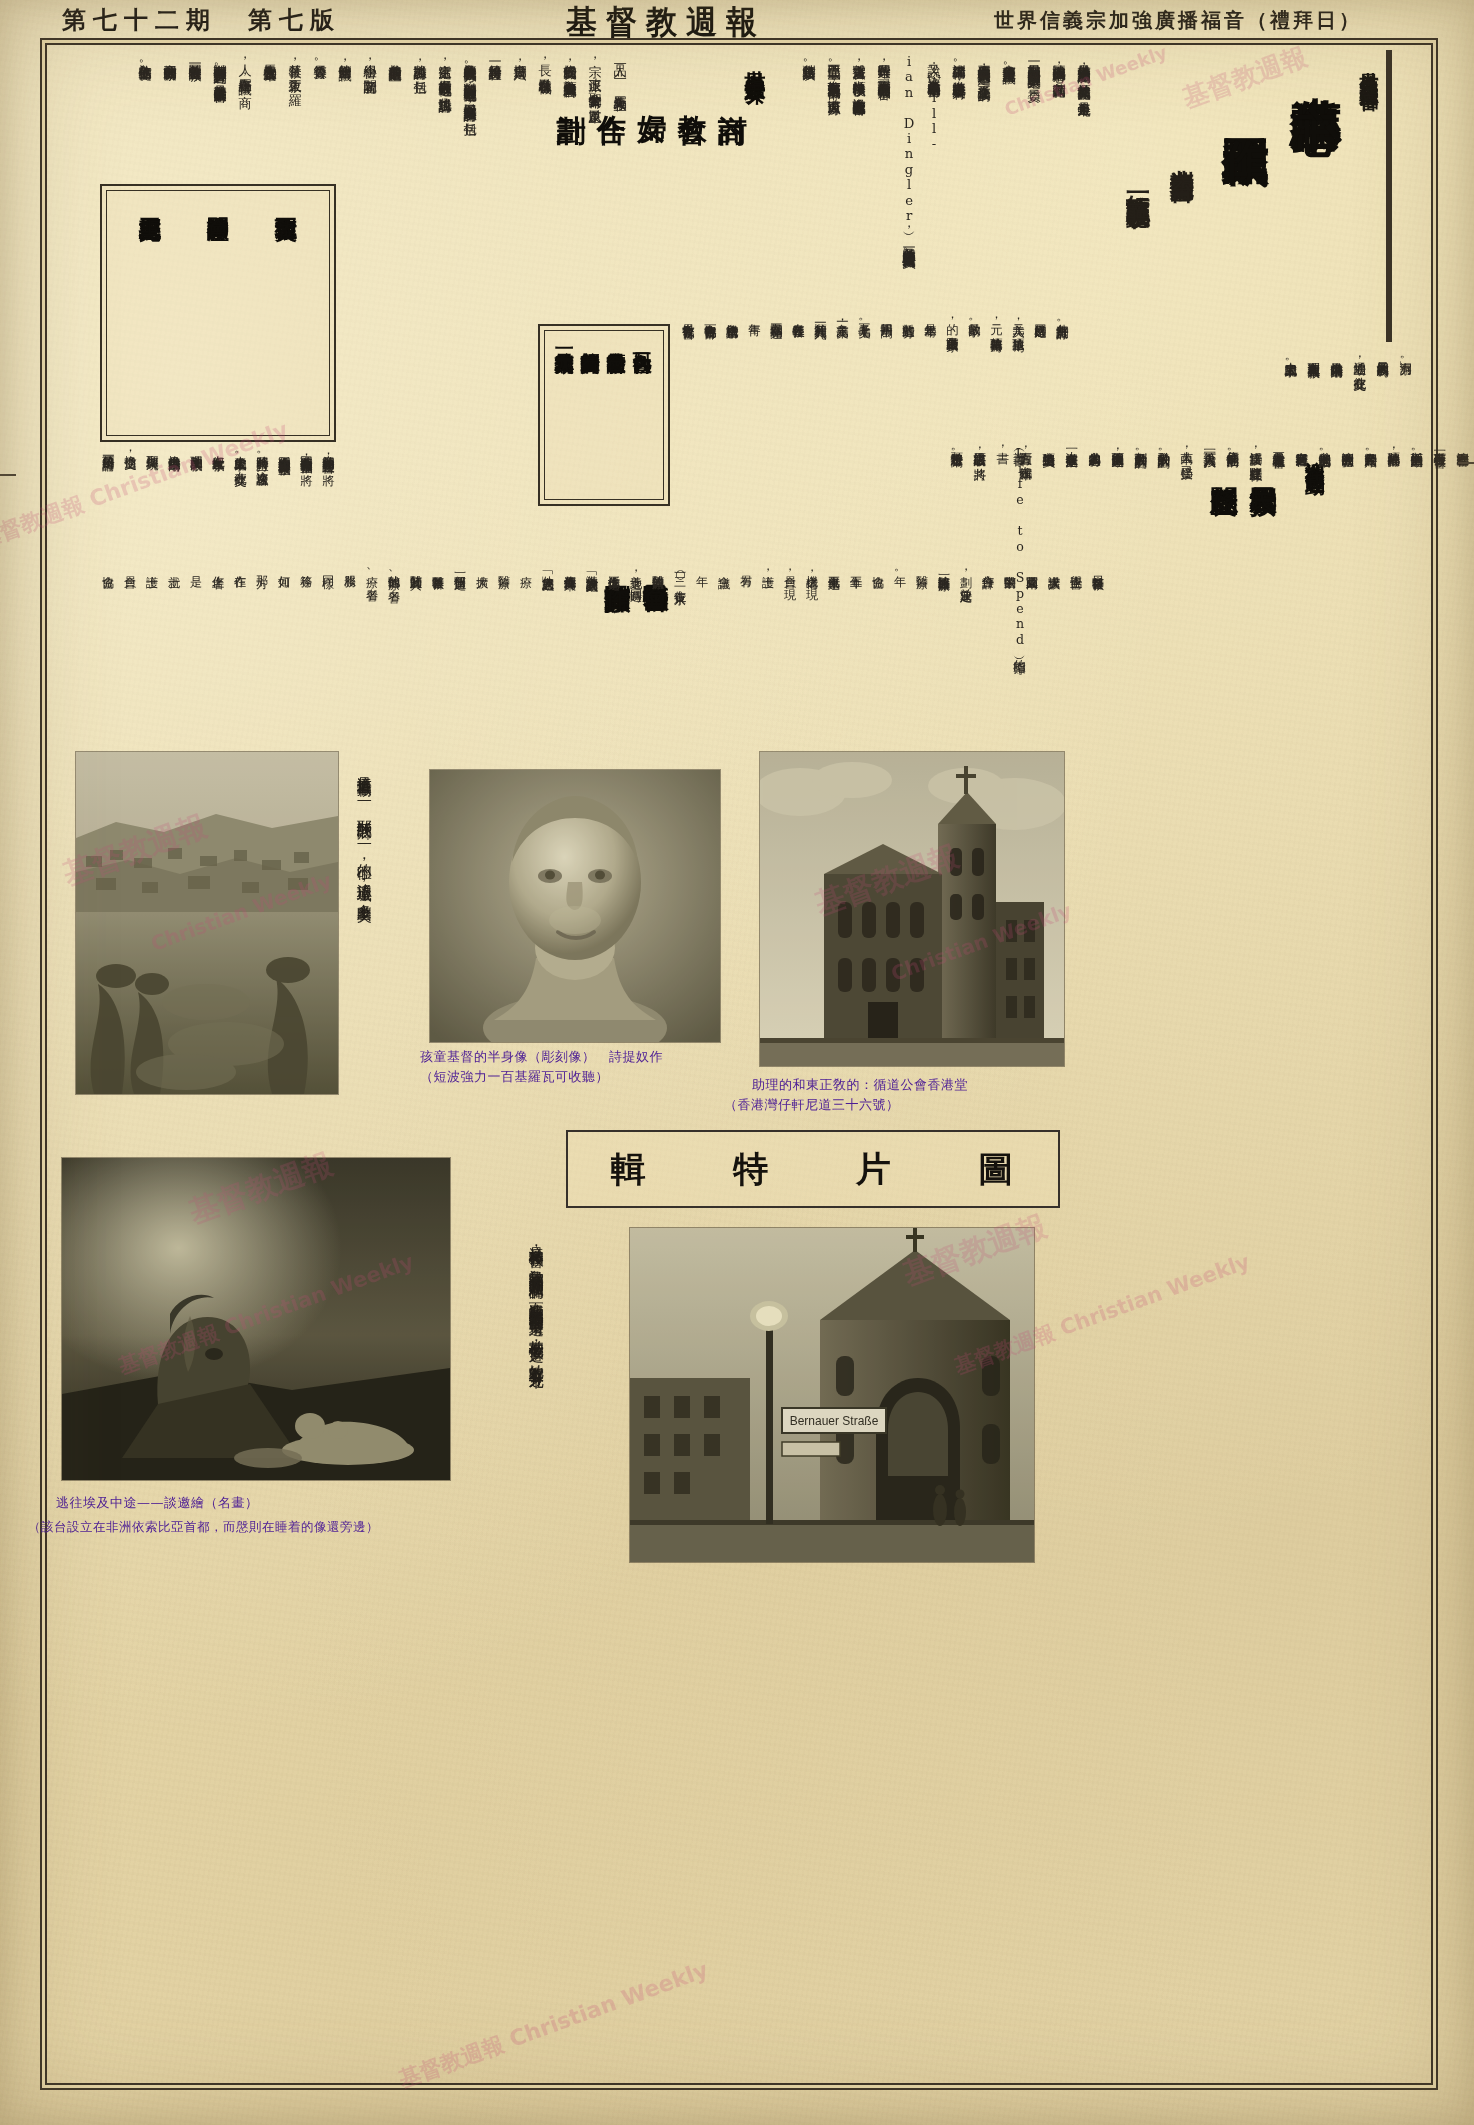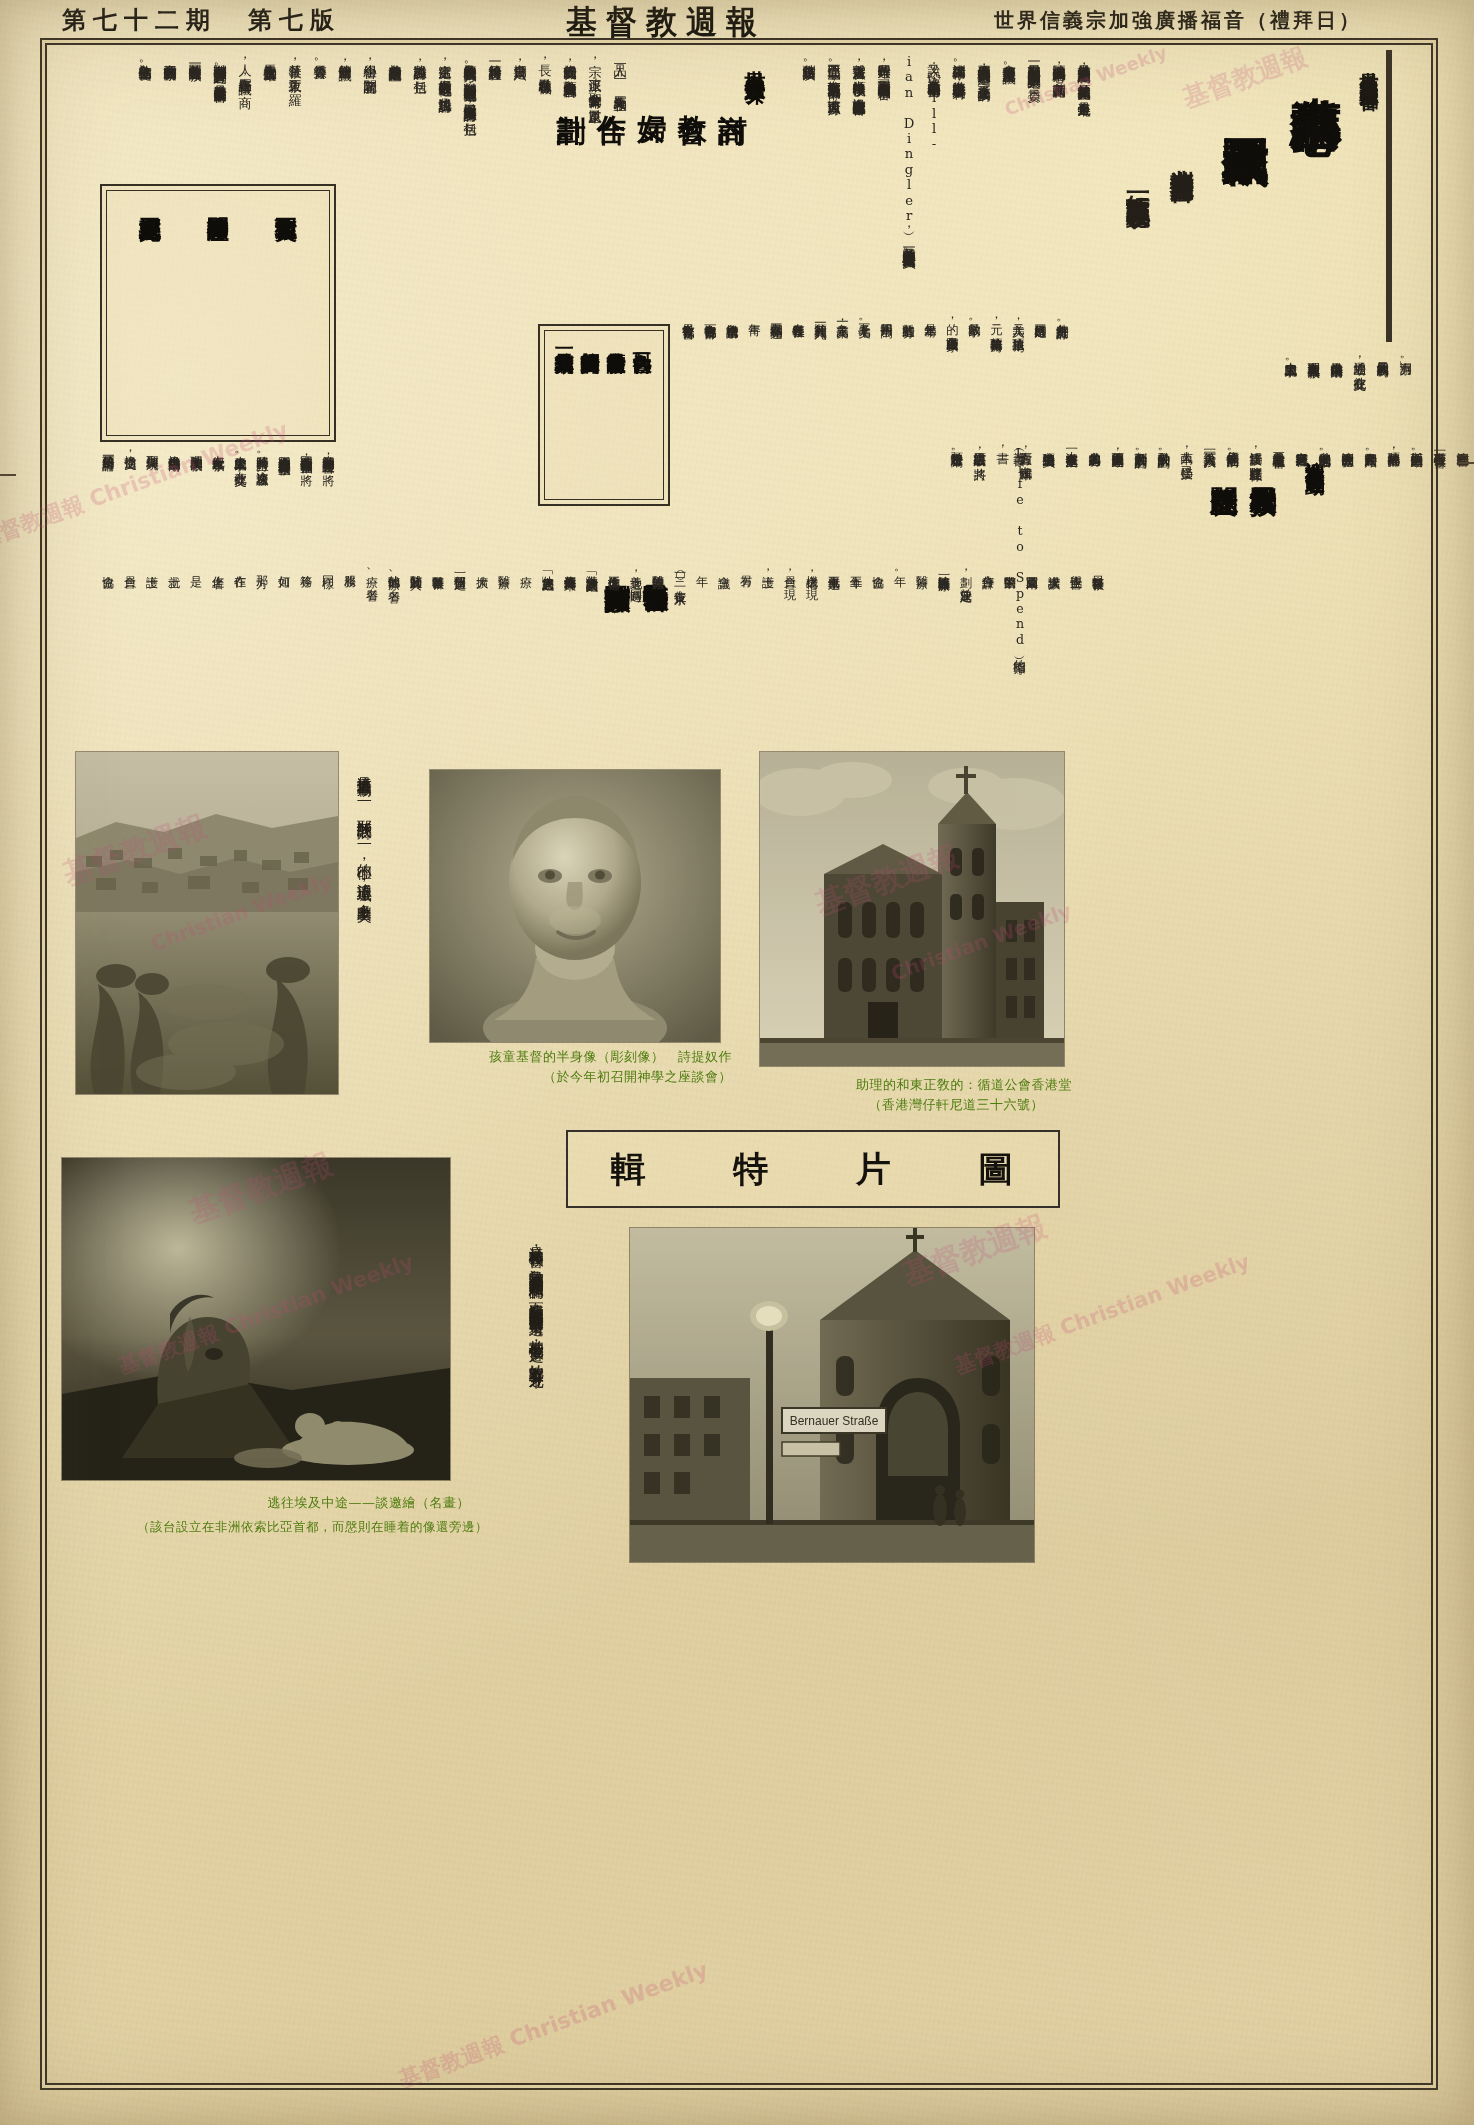--- a/index.html
+++ b/index.html
@@ -118,22 +118,22 @@
   }
   .box-inner{position:absolute;inset:4px;border:1px solid #363024;}
 
   
   .photo{
     position:absolute;overflow:hidden;
     background:#8d8670;
     box-shadow:0 0 0 1px rgba(60,52,38,.5);
   }
   .cap{
-    position:absolute;font-size:13px;color:#4d7c0f;letter-spacing:.5px;
-    font-family:"DejaVu Serif","Liberation Serif",serif;text-align:right;line-height:1.45;
+    position:absolute;font-size:13px;color:#4c1d95;letter-spacing:.5px;
+    font-family:"DejaVu Serif","Liberation Serif",serif;text-align:left;line-height:1.45;
   }
   .cap-v{
     position:absolute;font-size:15px;color:#221e18;letter-spacing:1px;
     font-family:"DejaVu Serif","Liberation Serif",serif;line-height:1.35;
   }
 
   .banner{
     position:absolute;left:566px;top:1130px;width:490px;height:74px;
     border:2px solid #36302a;display:flex;align-items:center;justify-content:space-around;
     background:rgba(240,226,184,.35);
@@ -721,21 +721,21 @@
       <ellipse cx="170" cy="106" rx="12" ry="7" fill="#6c6654" opacity=".85"></ellipse>
       <ellipse cx="120" cy="105" rx="5" ry="4.5" fill="#474232"></ellipse>
       <ellipse cx="170" cy="105" rx="5" ry="4.5" fill="#474232"></ellipse>
       <path d="M138 112 C136 128 134 136 144 140 C152 140 154 132 152 112" fill="#9c957b" opacity=".8"></path>
       <path d="M128 162 C138 170 154 170 164 162" stroke="#6a6452" stroke-width="4" fill="none" stroke-linecap="round"></path>
       <ellipse cx="145" cy="150" rx="26" ry="14" fill="#c0b99d" opacity=".35"></ellipse>
       <rect width="290" height="272" fill="#a79a6e" opacity=".12"></rect>
     </svg>
   </div>
   <div class="cap" style="left:420px;top:1048px;width:312px;">孩童基督的半身像（彫刻像）　詩提奴作</div>
-  <div class="cap" style="left:420px;top:1068px;width:312px;">（於今年初召開神學之座談會）</div>
+  <div class="cap" style="left:420px;top:1068px;width:312px;">（短波強力一百基羅瓦可收聽）</div>
 
   <div class="photo" style="left:760px;top:752px;width:304px;height:314px;">
     <svg width="304" height="314" viewBox="0 0 304 314" preserveAspectRatio="none">
       <defs>
         <linearGradient id="sky3" x1="0" y1="0" x2="0" y2="1">
           <stop offset="0%" stop-color="#b9b49d"></stop>
             <stop offset="100%" stop-color="#e0dac2"></stop>
         </linearGradient>
         <linearGradient id="wall3" x1="0" y1="0" x2="1" y2="0">
           <stop offset="0%" stop-color="#6a6450"></stop>

